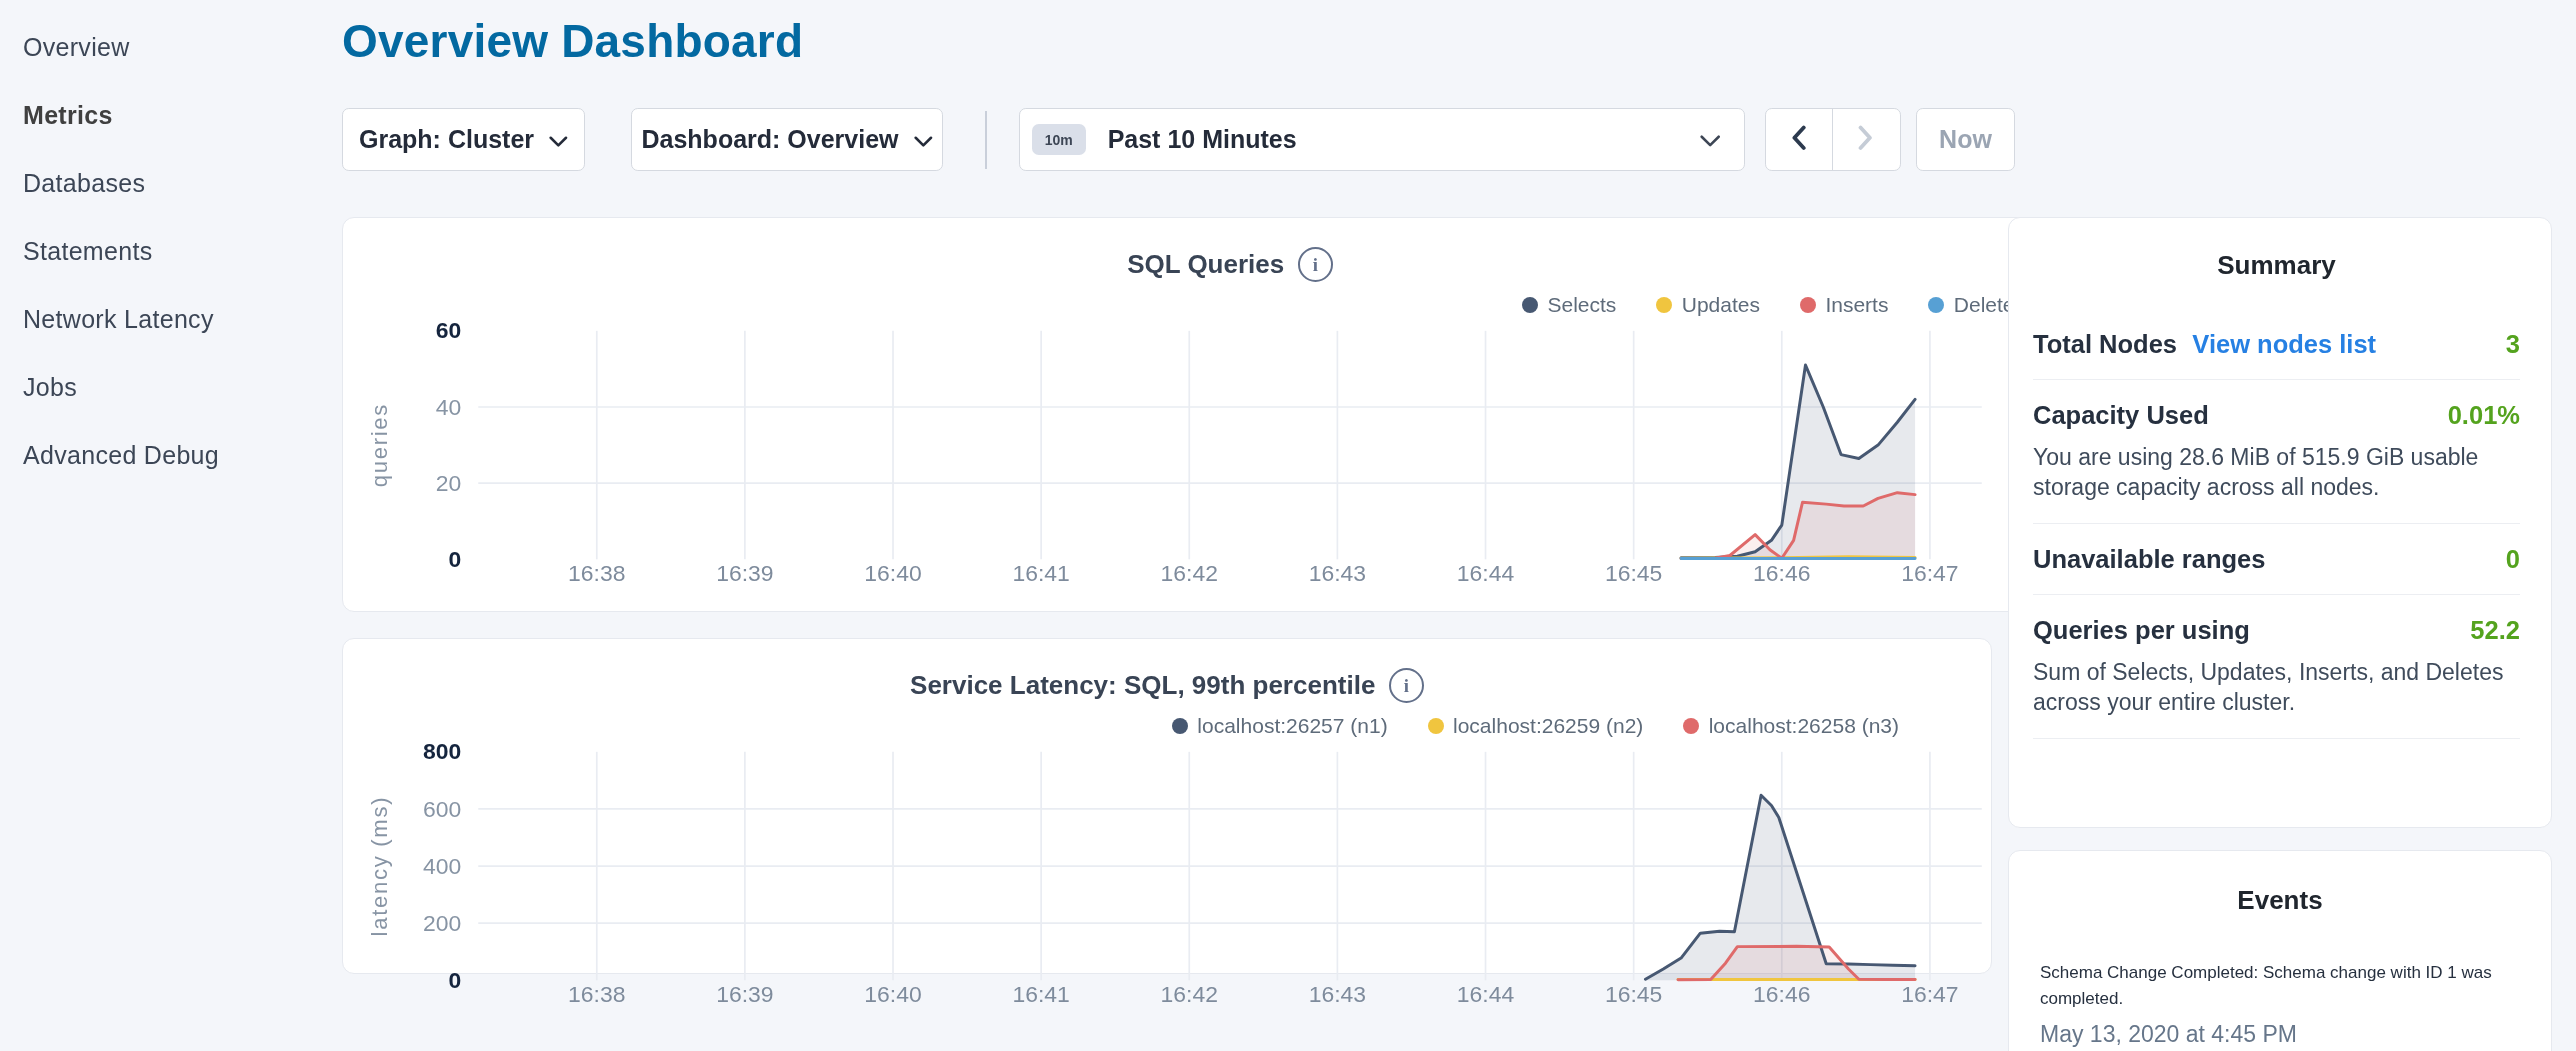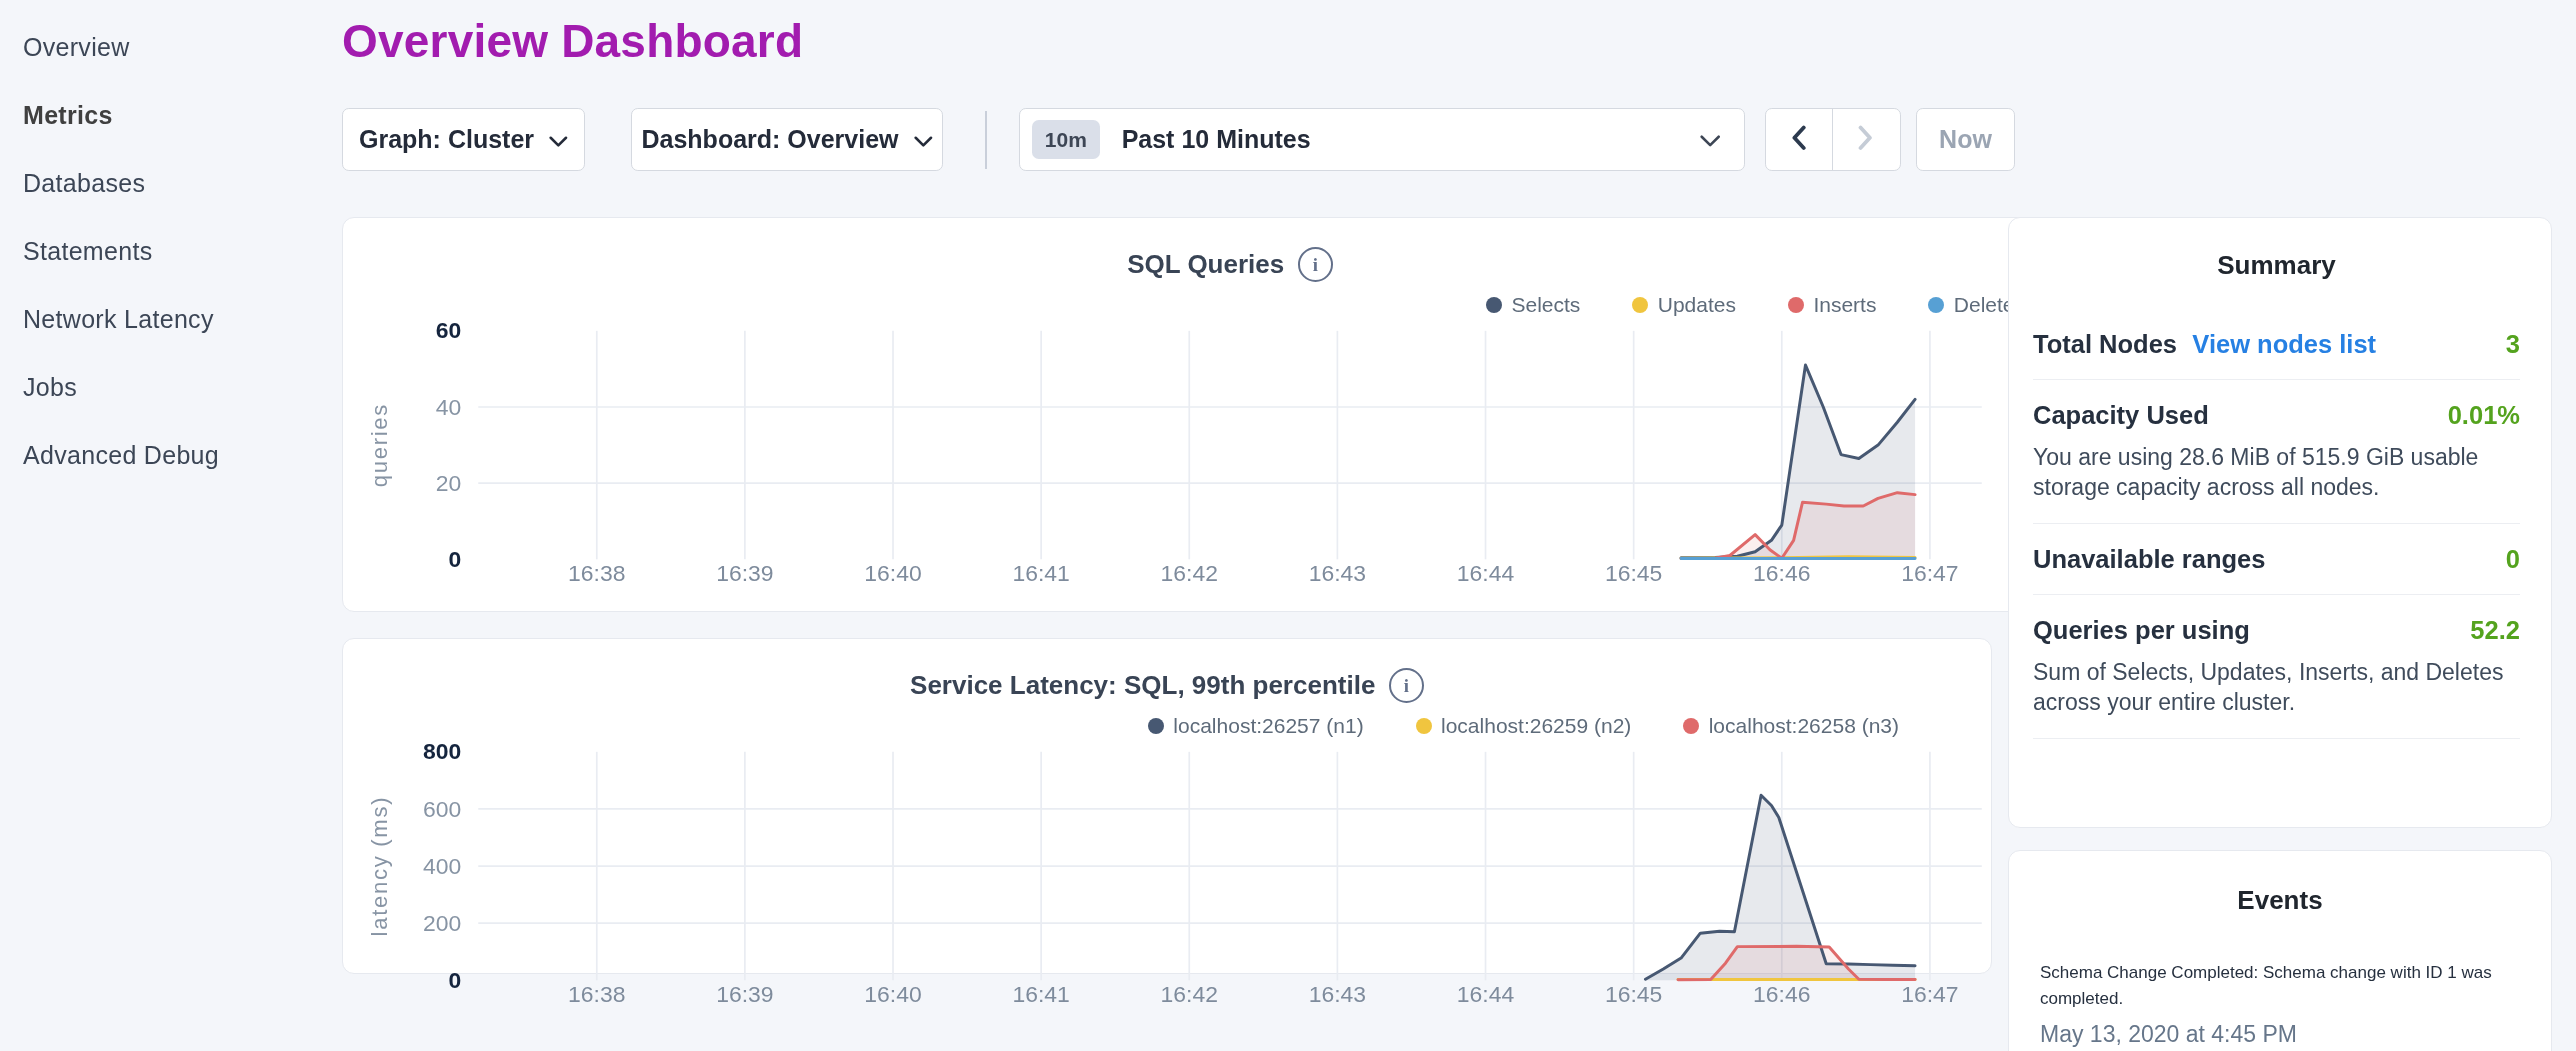--- a/index.html
+++ b/index.html
@@ -14,33 +14,33 @@
 
   
   .sidebar{position:absolute;left:0;top:0;width:340px;height:1051px;padding-top:13.6px;}
   .nav-item{
     height:68px;display:flex;align-items:center;padding-left:23px;
     font-size:25px;font-weight:500;color:#3c4656;cursor:pointer;letter-spacing:0.3px;
   }
   .nav-item.active{color:#404040;font-weight:700;}
 
   
-  .page-title{position:absolute;left:342px;top:13.6px;font-size:46px;font-weight:600;color:#a21caf;letter-spacing:0.2px;}
+  .page-title{position:absolute;left:342px;top:13.6px;font-size:46px;font-weight:600;color:#0369a1;letter-spacing:0.2px;}
   .controls{position:absolute;left:0;top:108px;height:63px;width:2576px;}
   .btn{
     position:absolute;height:63px;background:#fff;border:1.7px solid #d5d9e0;border-radius:6.8px;
     display:flex;align-items:center;justify-content:center;gap:15.3px;
     font-size:25px;font-weight:700;color:#242b39;box-sizing:border-box;cursor:pointer;
   }
   .dd-graph{left:342px;width:243px;}
   .dd-dashboard{left:631px;width:312px;}
   .vdivider{position:absolute;left:985px;top:2.6px;width:1.7px;height:58px;background:#c9cfda;}
   .timepicker{left:1019px;width:726px;justify-content:flex-start;padding:0 24px 0 12px;gap:0;}
   .time-badge{
-    background:#dadfe9;border-radius:6.8px;padding:7.7px 12.8px;font-size:21px;font-weight:700;color:#3d4655;
+    background:#dadfe9;border-radius:6.8px;padding:7.7px 12.8px;font-size:14px;font-weight:700;color:#3d4655;
   }
   .time-label{margin-left:22px;font-size:25px;font-weight:700;color:#242b39;}
   .time-chevron{margin-left:auto;}
   .arrow-group{position:absolute;left:1765px;top:0;width:136px;height:63px;background:#fff;border:1.7px solid #d5d9e0;border-radius:6.8px;box-sizing:border-box;display:flex;}
   .arrow-cell{width:66px;display:flex;align-items:center;justify-content:center;cursor:pointer;}
   .arrow-cell.first{border-right:1.7px solid #d5d9e0;}
   .btn-now{left:1916px;width:99px;color:#9ba5b3;cursor:default;}
 
   
   .card{position:absolute;background:#fff;border:1.7px solid #e6e9ef;border-radius:12px;box-sizing:border-box;}
@@ -52,21 +52,21 @@
   
   .chart-title-row{
     position:absolute;left:0;right:0;top:29px;display:flex;align-items:center;justify-content:center;gap:13.6px;
   }
   .chart-title{font-size:26px;font-weight:700;color:#394455;}
   .info-icon{
     width:31px;height:31px;border:2.6px solid #63708a;border-radius:50%;
     display:flex;align-items:center;justify-content:center;
     font-size:18.7px;font-weight:700;color:#63708a;font-family:"Liberation Serif",serif;
   }
-  .legend{position:absolute;right:92px;top:75px;display:flex;gap:52px;align-items:center;}
+  .legend{position:absolute;right:92px;top:75px;display:flex;gap:40px;align-items:center;}
   .legend-item{display:flex;align-items:center;gap:9.4px;font-size:21px;color:#5e6b7a;}
   .legend-dot{width:16px;height:16px;border-radius:50%;}
   svg.chart{position:absolute;left:0;top:95px;}
 
   
   .card-summary{padding:32px 31px 0 24px;}
   .panel-title{font-size:26px;font-weight:700;color:#20262e;text-align:center;}
   .card-summary .panel-title{margin-bottom:49px;}
   .srow{display:flex;align-items:baseline;font-size:25.5px;}
   .srow .lbl{font-weight:700;color:#26303f;}

